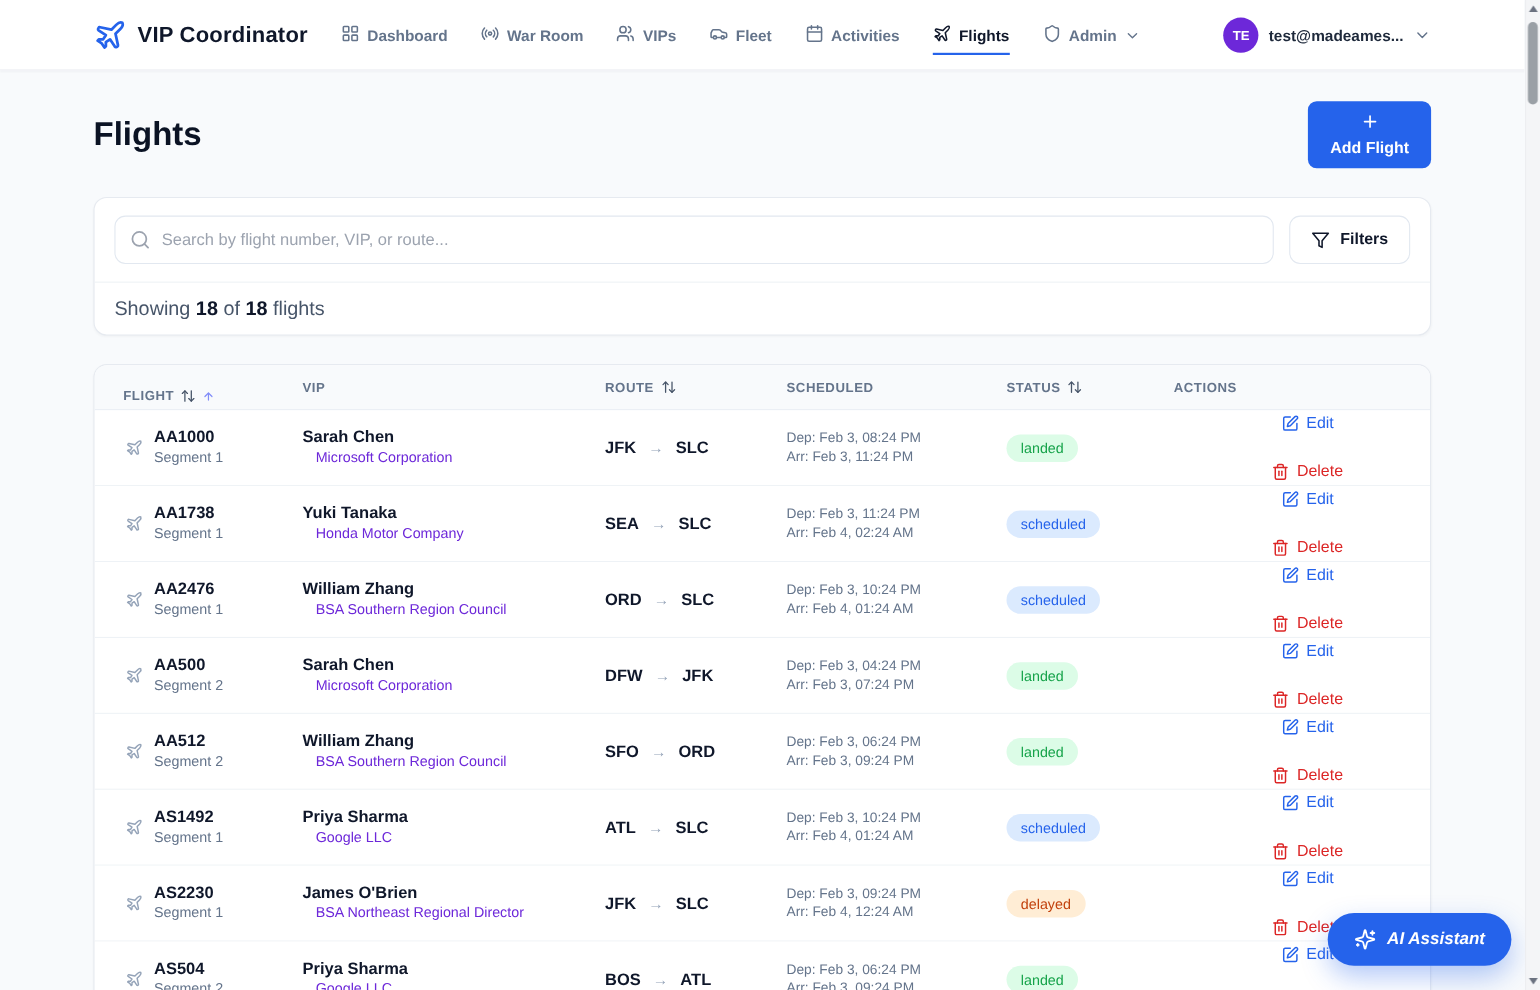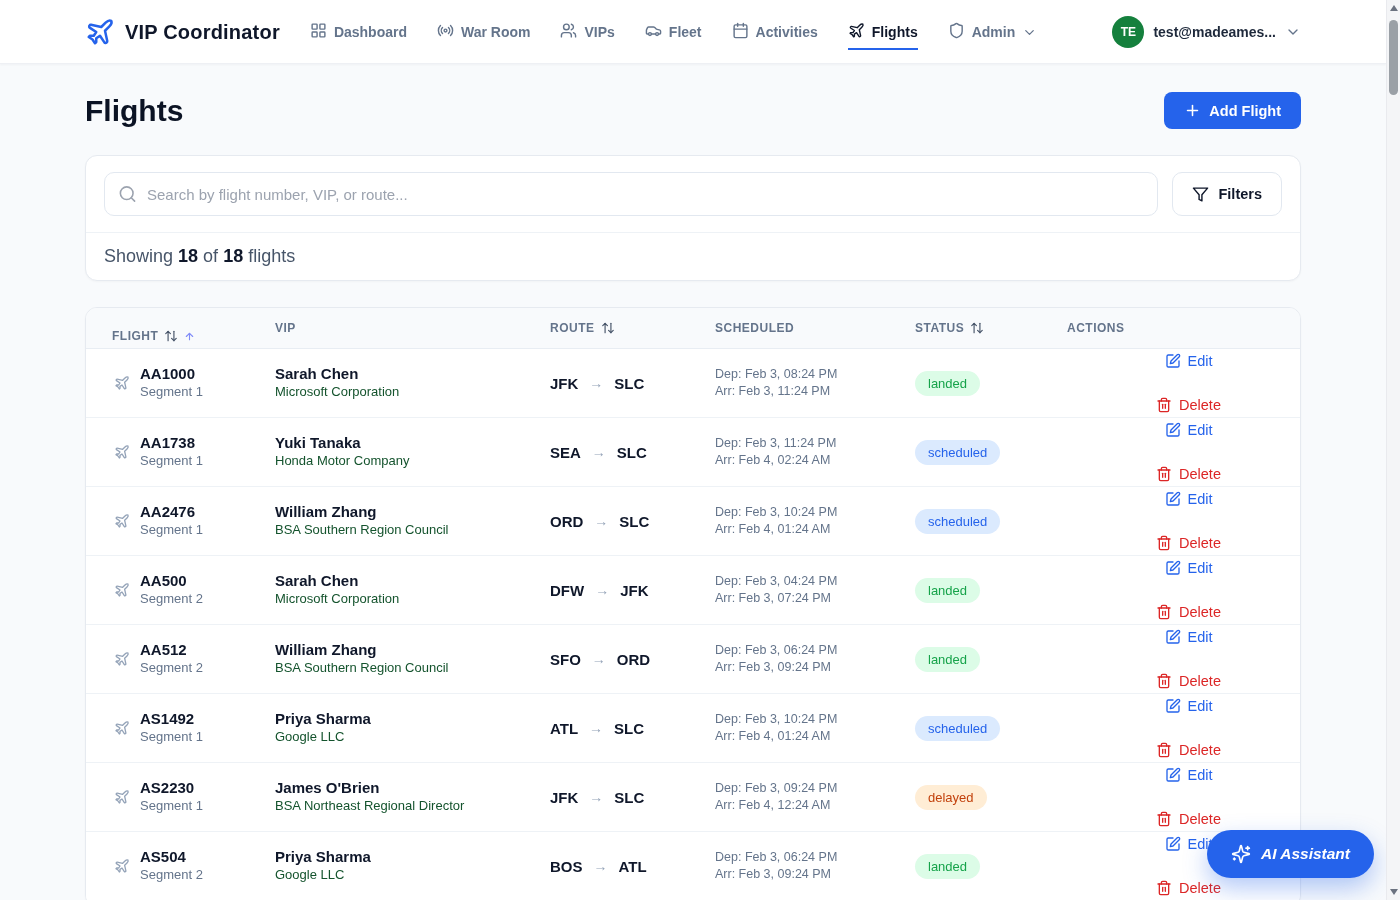--- a/index.html
+++ b/index.html
@@ -17,31 +17,31 @@
   .topnav-inner { display:flex; align-items:center; height:64px; }
   .brand { display:flex; align-items:center; gap:10px; }
   .brand-icon { display:flex; color:#2563eb; }
   .brand-name { font-size:20px; font-weight:800; letter-spacing:.2px; color:#0f172a; }
   .nav-items { display:flex; align-items:center; gap:30px; margin-left:30px; flex:1; }
   .nav-item { display:flex; align-items:center; gap:7px; color:#64748b; font-size:14px;
               font-weight:600; cursor:pointer; padding:8px 0 6px; border-bottom:2px solid transparent; }
   .nav-item svg { flex:none; }
   .nav-item.active { color:#0f172a; border-bottom:2px solid #2563eb; }
   .user-box { display:flex; align-items:center; gap:9px; cursor:pointer; }
-  .avatar { width:32px; height:32px; border-radius:50%; background:#15803d; color:#fff;
+  .avatar { width:32px; height:32px; border-radius:50%; background:#6d28d9; color:#fff;
             font-size:12px; font-weight:700; display:flex; align-items:center; justify-content:center; }
   .user-email { font-size:14px; font-weight:700; color:#1e293b; }
   .chev { color:#64748b; display:flex; }
 
   
   .page-head { display:flex; align-items:center; justify-content:space-between; margin-top:28px; }
   .page-title { font-size:30px; font-weight:800; color:#0b1324; }
   .btn-primary { display:flex; align-items:center; gap:8px; background:#2563eb; color:#fff;
                  border:none; border-radius:8px; padding:10px 20px; font-size:14.5px; font-weight:700;
-                 font-family:inherit; cursor:pointer; }
+                 font-family:inherit; cursor:pointer;flex-direction:column; }
 
   
   .card { background:#fff; border:1px solid #e6eaf0; border-radius:12px;
           box-shadow:0 1px 2px rgba(15,23,42,.03); }
   .search-card { margin-top:26px; }
   .search-row { display:flex; gap:14px; padding:16px 18px; }
   .search-box { flex:1; position:relative; }
   .search-box input { width:100%; height:44px; border:1px solid #e2e8f0; border-radius:10px;
                       padding:0 14px 0 42px; font-size:15px; font-family:inherit; color:#0f172a;
                       outline:none; background:#fff; }
@@ -61,21 +61,21 @@
   .th { display:flex; align-items:center; gap:6px; }
   .th:first-child { padding-left:26px;margin-top:16px; }
   .sort-ic { color:#475569; display:flex; cursor:pointer; }
   .sort-active { color:#818cf8; display:flex; cursor:pointer; }
   .trow { height:69px; border-bottom:1px solid #eef2f6; background:#fff; }
   .cell-flight { display:flex; align-items:center; gap:10px; padding-left:28px; }
   .row-plane { color:#94a3b8; display:flex; }
   .flight-no { font-size:15px; font-weight:700; color:#0f172a; line-height:1.25; }
   .flight-seg { font-size:13px; color:#64748b; line-height:1.3; }
   .vip-name { font-size:15px; font-weight:700; color:#0f172a; line-height:1.25; }
-  .vip-org { font-size:13px; color:#14532d; line-height:1.3; }
+  .vip-org { font-size:13px; color:#6d28d9; line-height:1.3;margin-left:12px; }
   .cell-route { display:flex; align-items:center; gap:11px; font-size:15px; font-weight:700; color:#0f172a; }
   .route-arrow { color:#94a3b8; font-weight:400; font-size:14px; }
   .sched-line { font-size:12.5px; color:#64748b; line-height:1.35; }
   .pill { display:inline-block; padding:5px 13px; border-radius:999px; font-size:13px; font-weight:500; }
   .pill-landed { background:#dcfce7; color:#16a34a; }
   .pill-scheduled { background:#dbeafe; color:#2563eb; }
   .pill-delayed { background:#ffedd5; color:#c2410c; }
   .cell-actions { display:flex; align-items:center; gap:28px; padding-left:10px;flex-direction:column; }
   .link-btn { display:flex; align-items:center; gap:7px; background:none; border:none; font-family:inherit;
               font-size:14.5px; font-weight:500; cursor:pointer; }

